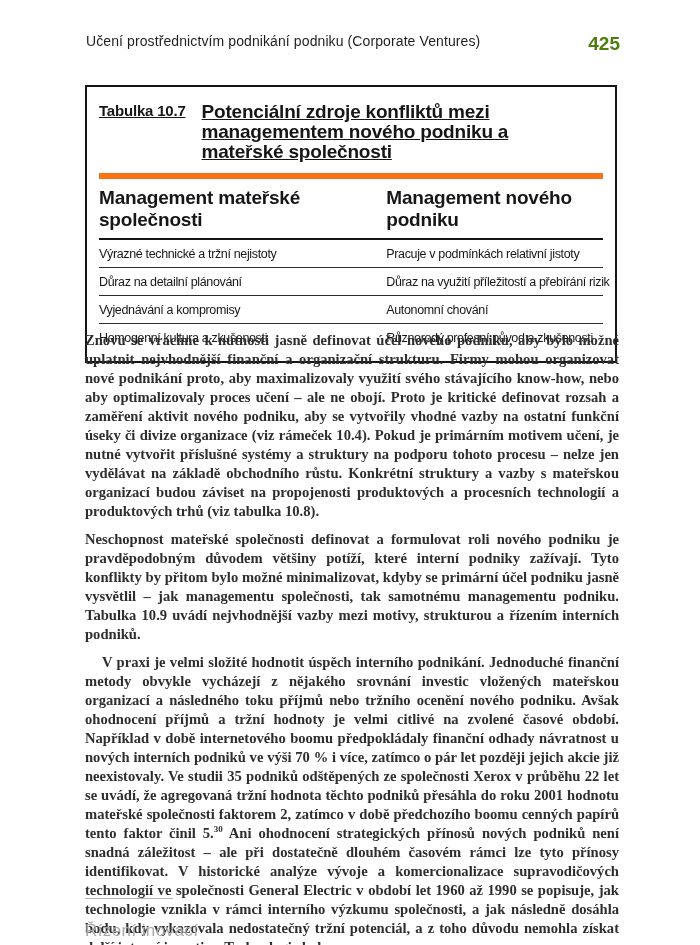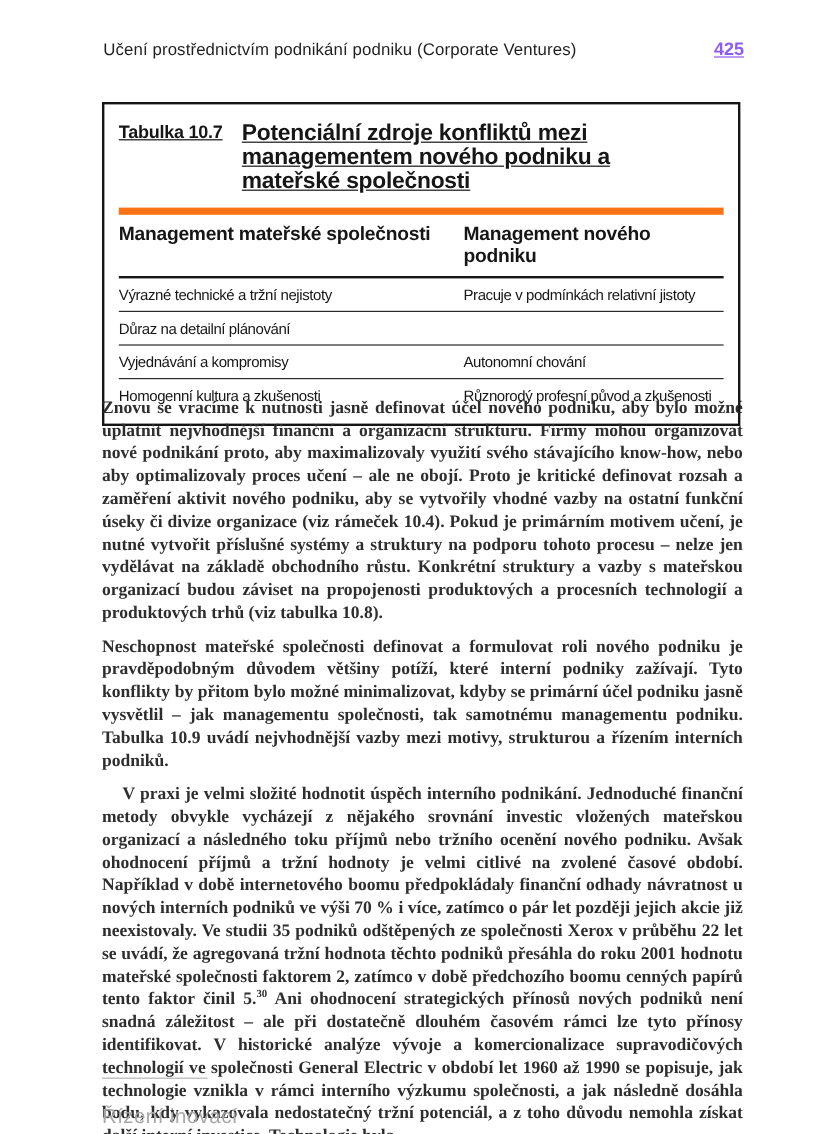--- a/index.html
+++ b/index.html
@@ -12,21 +12,21 @@
   }
   .page { position: absolute; inset: 0; width: 700px; height: 945px; overflow: hidden; }
 
   
   .header {
     position: absolute; left: 86px; top: 33px; width: 534px;
     display: flex; justify-content: space-between; align-items: flex-start;
     font-family: "Liberation Sans", "DejaVu Sans", sans-serif;
   }
   .header-title { font-size: 14px; color: #1f1f1f; letter-spacing: 0.1px; }
-  .page-number { font-size: 15px; font-weight: bold; color: #8b5cf6; text-decoration: underline; }
+  .page-number { font-size: 19px; font-weight: bold; color: #4d7c0f; }
 
   
   .table-box {
     position: absolute; left: 85px; top: 85px; width: 532px;
     box-sizing: border-box;
     border: 2px solid #151515;
     padding: 10px 12px 14px 12px;
     font-family: "Liberation Sans", "DejaVu Sans", sans-serif;
     color: #161616;
     background: #fff;
@@ -36,21 +36,21 @@
     padding: 5px 0 11px 0;
     border-bottom: 6px solid #f97316;
     text-decoration: underline;
   }
   .tbl-label { font-size: 15px; font-weight: bold; white-space: nowrap; letter-spacing: -0.2px; }
   .tbl-heading { font-size: 19px; font-weight: bold; width: 392px; line-height: 20px; letter-spacing: -0.2px; }
   .tbl-head {
     display: grid; grid-template-columns: 57% 43%;
     padding: 8px 0 7px 0;
     border-bottom: 2px solid #151515;
-    font-size: 16px; font-weight: bold; letter-spacing: -0.2px;
+    font-size: 19px; font-weight: bold; letter-spacing: -0.2px;
   }
   .tbl-row {
     display: grid; grid-template-columns: 57% 43%;
     padding: 7px 0 6px 0;
     border-bottom: 1.5px solid #2a2a2a;
     font-size: 12.5px; letter-spacing: -0.35px;
     white-space: nowrap;
   }
   .tbl-row.last { border-bottom: none; padding-bottom: 2px; }
   .tbl-cell { overflow: visible; }
@@ -94,20 +94,21 @@
     <div class="tbl-head">
       <span class="tbl-cell">Management mateřské společnosti</span>
       <span class="tbl-cell">Management nového podniku</span>
     </div>
     <div class="tbl-row">
       <span class="tbl-cell">Výrazné technické a tržní nejistoty</span>
       <span class="tbl-cell">Pracuje v podmínkách relativní jistoty</span>
     </div>
     <div class="tbl-row">
       <span class="tbl-cell">Důraz na detailní plánování</span>
+      <span class="tbl-cell">Důraz na využití příležitostí a přebírání rizik</span>
     </div>
     <div class="tbl-row">
       <span class="tbl-cell">Vyjednávání a kompromisy</span>
       <span class="tbl-cell">Autonomní chování</span>
     </div>
     <div class="tbl-row last">
       <span class="tbl-cell">Homogenní kultura a zkušenosti</span>
       <span class="tbl-cell">Různorodý profesní původ a zkušenosti</span>
     </div>
   </div>

